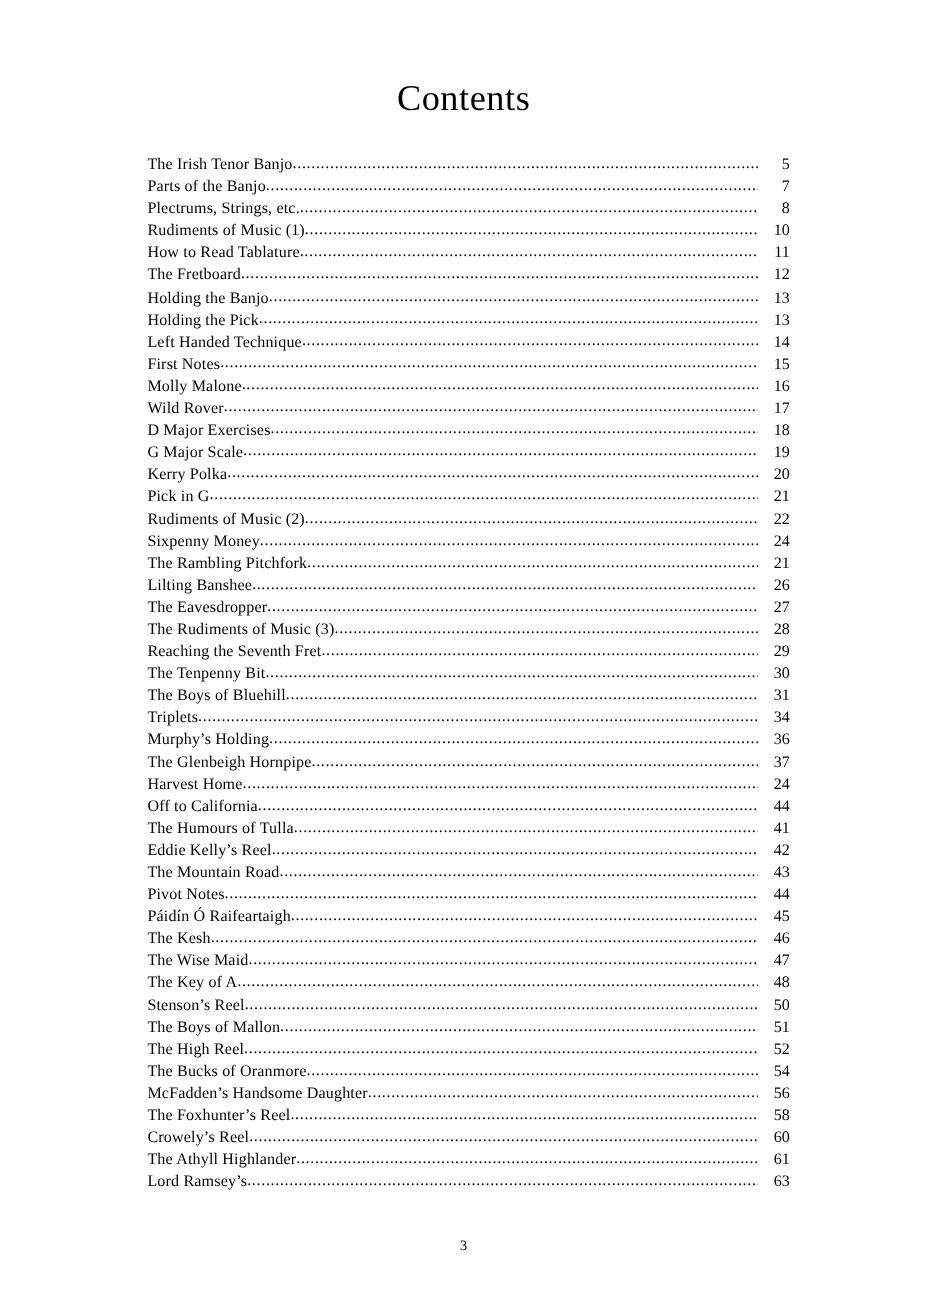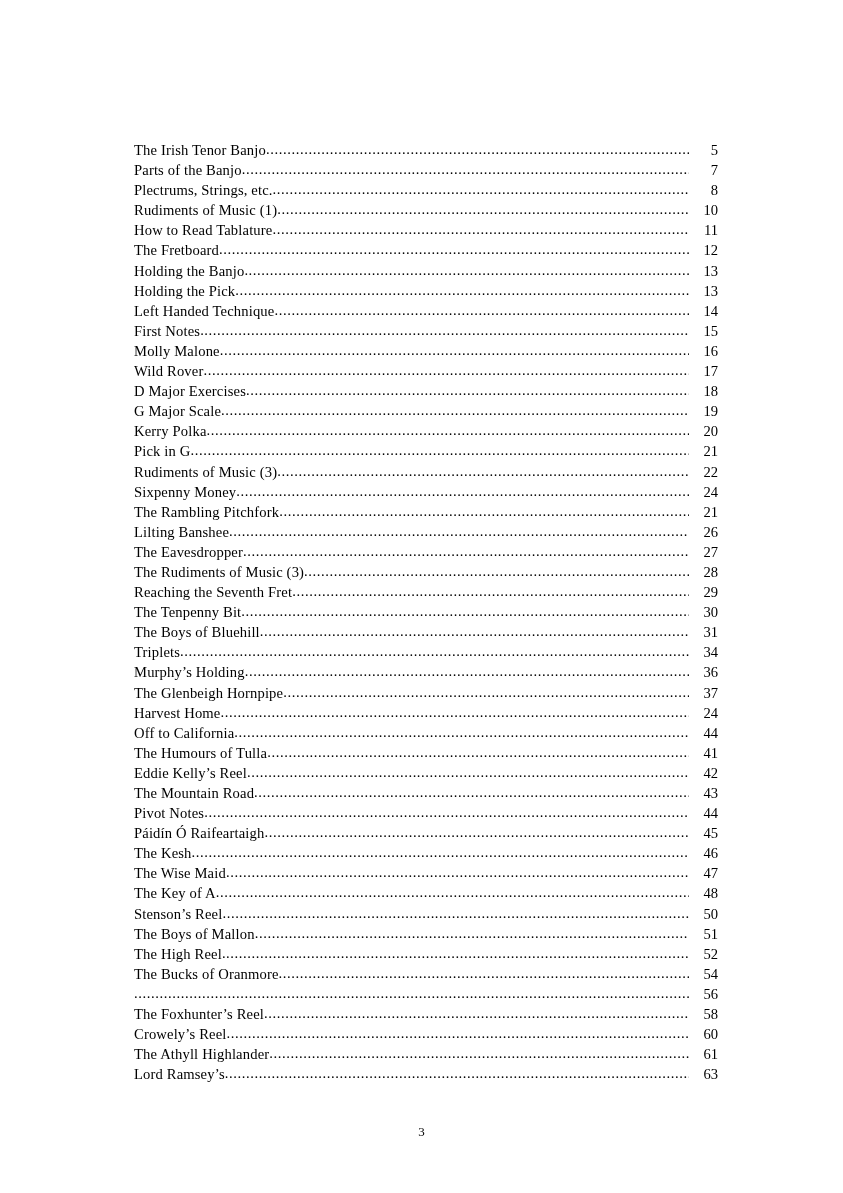--- a/index.html
+++ b/index.html
@@ -75,20 +75,21 @@
     width: 843px;
     text-align: center;
     font-size: 13px;
   }
 </style>
 </head>
 <body>
 
 <div class="page">
 
+  <div class="title">Contents</div>
 
   <div class="toc">
       <div class="toc-row">
         <span class="toc-label">The Irish Tenor Banjo</span>
         <span class="toc-dots">........................................................................................................................................................................</span>
         <span class="toc-page">5</span>
       </div>
       <div class="toc-row">
         <span class="toc-label">Parts of the Banjo</span>
         <span class="toc-dots">........................................................................................................................................................................</span>
@@ -158,21 +159,21 @@
         <span class="toc-label">Kerry  Polka</span>
         <span class="toc-dots">........................................................................................................................................................................</span>
         <span class="toc-page">20</span>
       </div>
       <div class="toc-row">
         <span class="toc-label">Pick in G</span>
         <span class="toc-dots">........................................................................................................................................................................</span>
         <span class="toc-page">21</span>
       </div>
       <div class="toc-row">
-        <span class="toc-label">Rudiments of Music (3)</span>
+        <span class="toc-label">Rudiments of Music (2)</span>
         <span class="toc-dots">........................................................................................................................................................................</span>
         <span class="toc-page">22</span>
       </div>
       <div class="toc-row">
         <span class="toc-label">Sixpenny Money</span>
         <span class="toc-dots">........................................................................................................................................................................</span>
         <span class="toc-page">24</span>
       </div>
       <div class="toc-row">
         <span class="toc-label">The Rambling Pitchfork</span>
@@ -288,20 +289,21 @@
         <span class="toc-label">The High Reel</span>
         <span class="toc-dots">........................................................................................................................................................................</span>
         <span class="toc-page">52</span>
       </div>
       <div class="toc-row">
         <span class="toc-label">The Bucks of Oranmore</span>
         <span class="toc-dots">........................................................................................................................................................................</span>
         <span class="toc-page">54</span>
       </div>
       <div class="toc-row">
+        <span class="toc-label">McFadden’s Handsome Daughter</span>
         <span class="toc-dots">........................................................................................................................................................................</span>
         <span class="toc-page">56</span>
       </div>
       <div class="toc-row">
         <span class="toc-label">The Foxhunter’s Reel</span>
         <span class="toc-dots">........................................................................................................................................................................</span>
         <span class="toc-page">58</span>
       </div>
       <div class="toc-row">
         <span class="toc-label">Crowely’s Reel</span>

